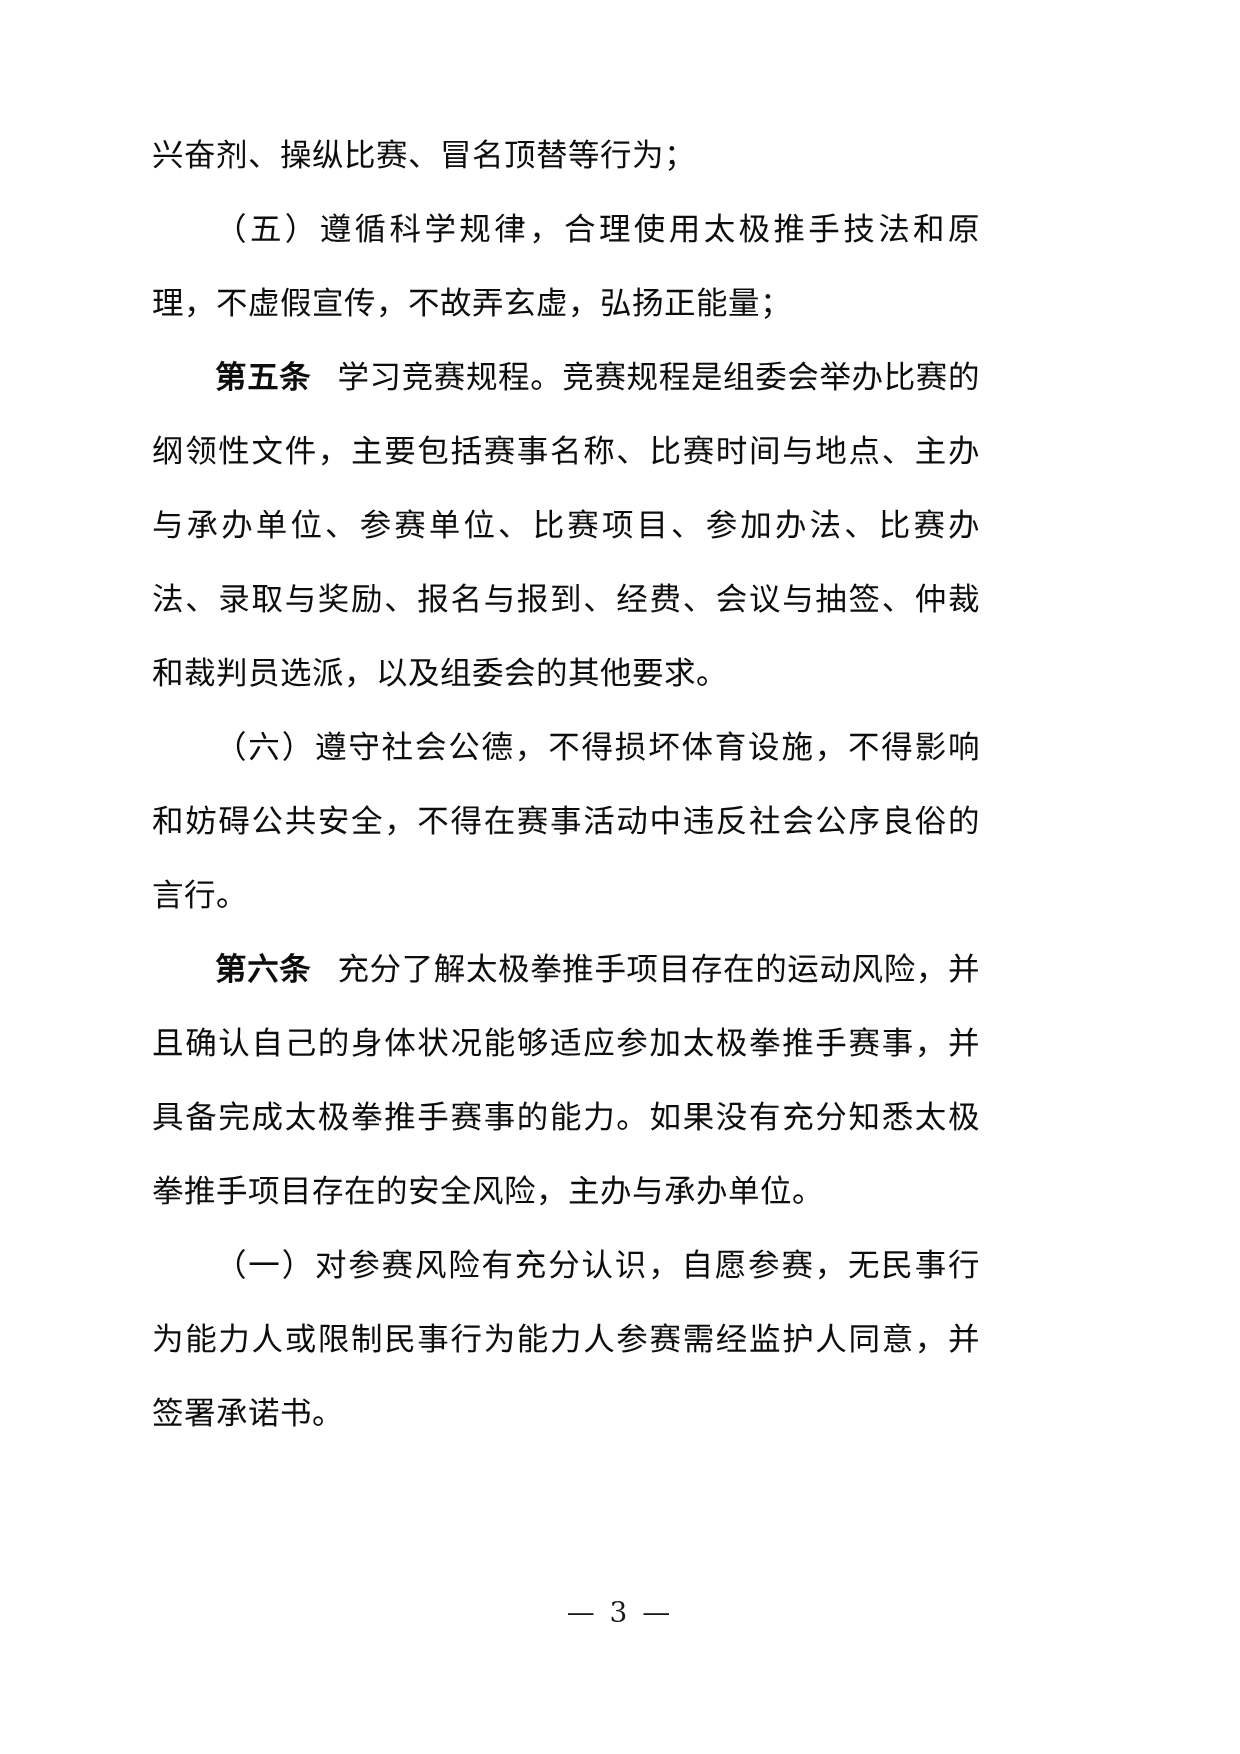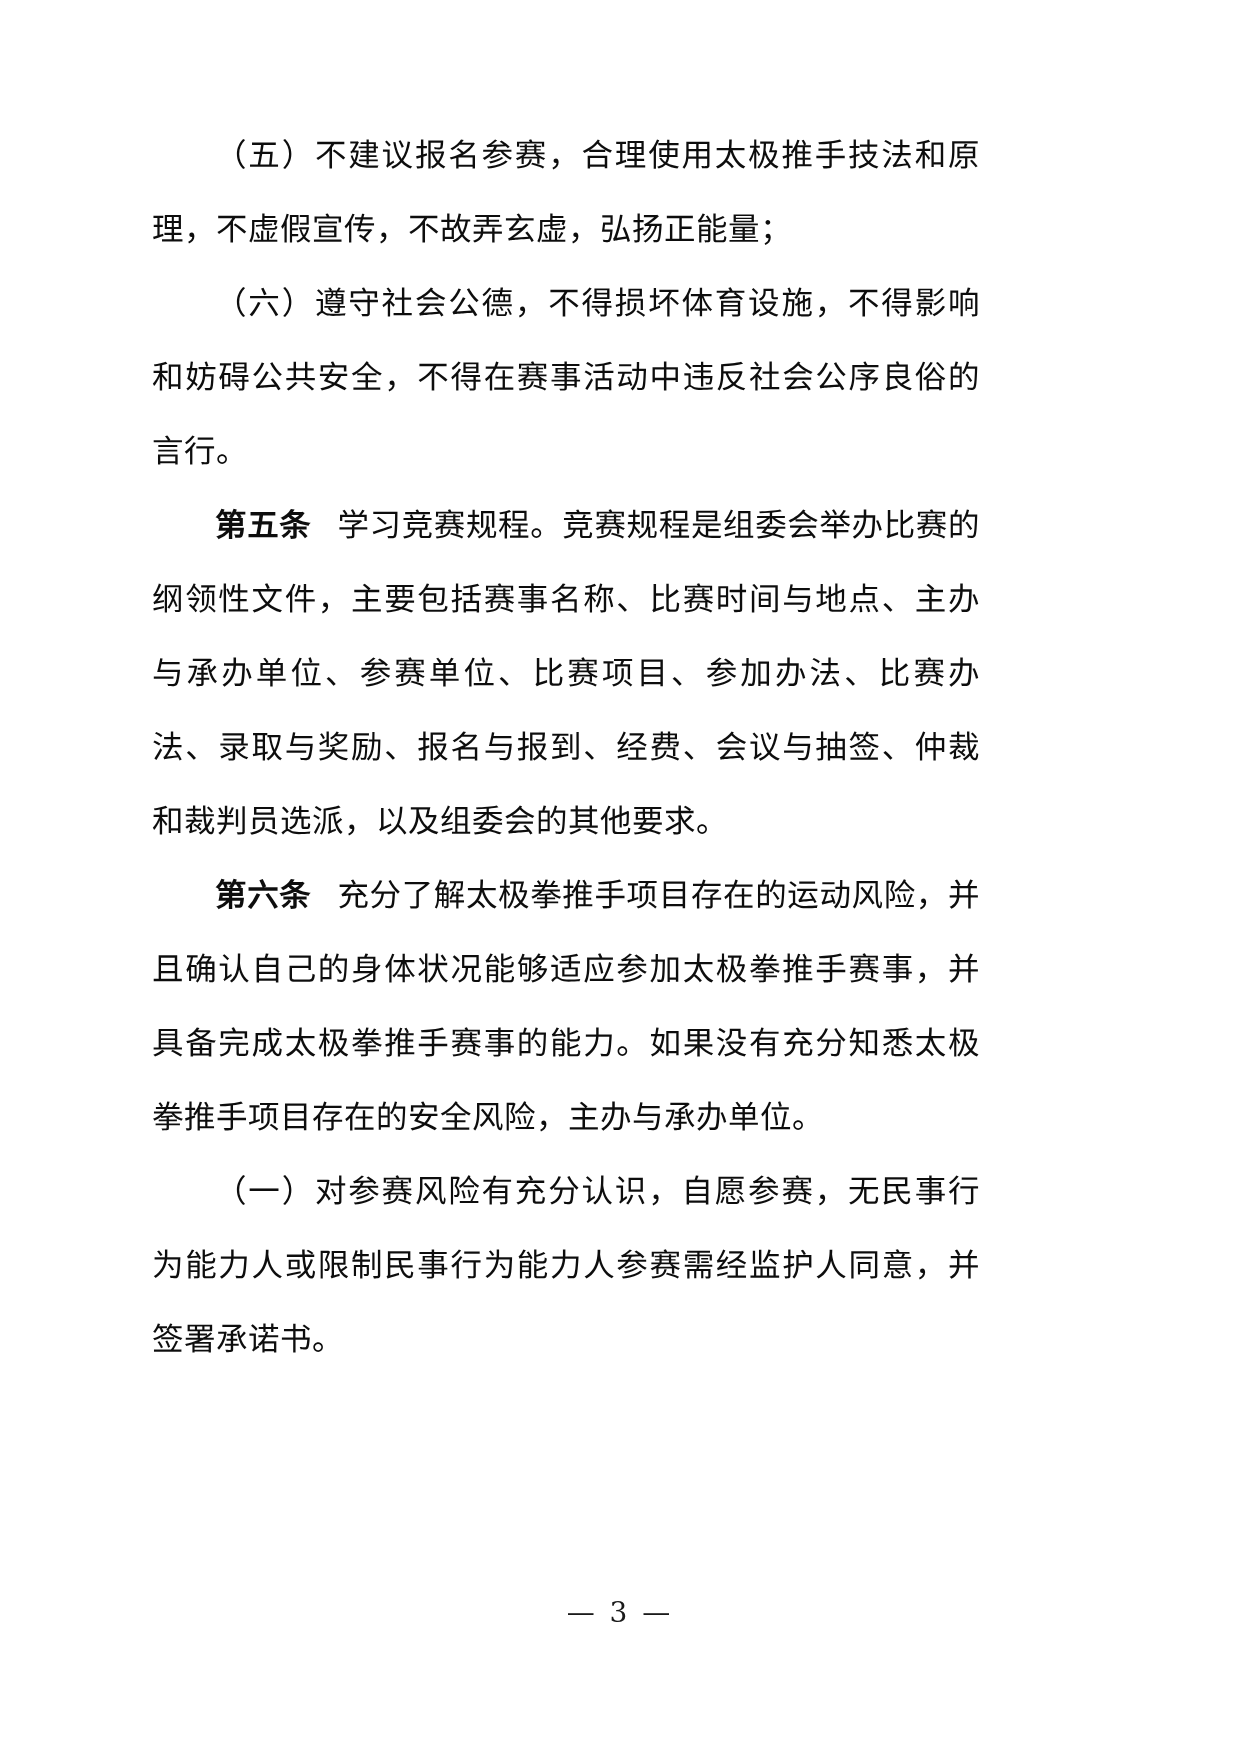--- a/index.html
+++ b/index.html
@@ -88,32 +88,35 @@
 </style>
 </head>
 <body>
 
 <div id="page">
 
   <div id="paper-tint"></div>
 
   <div id="body-text">
 
+    <p class="para cont">
+      <span>兴奋剂、操纵比赛、冒名顶替等行为；</span>
+    </p>
 
 
     <p class="para indent">
-      <span>（五）不建议报名参赛，合理使用太极推手技法和原理，不虚假宣传，不故弄玄虚，弘扬正能量；</span>
+      <span>（五）遵循科学规律，合理使用太极推手技法和原理，不虚假宣传，不故弄玄虚，弘扬正能量；</span>
+    </p>
+
+    <p class="para article">
+      <span class="article-label">第五条</span><span>学习竞赛规程。竞赛规程是组委会举办比赛的纲领性文件，主要包括赛事名称、比赛时间与地点、主办与承办单位、参赛单位、比赛项目、参加办法、比赛办法、录取与奖励、报名与报到、经费、会议与抽签、仲裁和裁判员选派，以及组委会的其他要求。</span>
     </p>
 
     <p class="para indent">
       <span>（六）遵守社会公德，不得损坏体育设施，不得影响和妨碍公共安全，不得在赛事活动中违反社会公序良俗的言行。</span>
-    </p>
-
-    <p class="para article">
-      <span class="article-label">第五条</span><span>学习竞赛规程。竞赛规程是组委会举办比赛的纲领性文件，主要包括赛事名称、比赛时间与地点、主办与承办单位、参赛单位、比赛项目、参加办法、比赛办法、录取与奖励、报名与报到、经费、会议与抽签、仲裁和裁判员选派，以及组委会的其他要求。</span>
     </p>
 
     <p class="para article">
       <span class="article-label">第六条</span><span>充分了解太极拳推手项目存在的运动风险，并且确认自己的身体状况能够适应参加太极拳推手赛事，并具备完成太极拳推手赛事的能力。如果没有充分知悉太极拳推手项目存在的安全风险，主办与承办单位。</span>
     </p>
 
 
     <p class="para indent">
       <span>（一）对参赛风险有充分认识，自愿参赛，无民事行为能力人或限制民事行为能力人参赛需经监护人同意，并签署承诺书。</span>
     </p>

